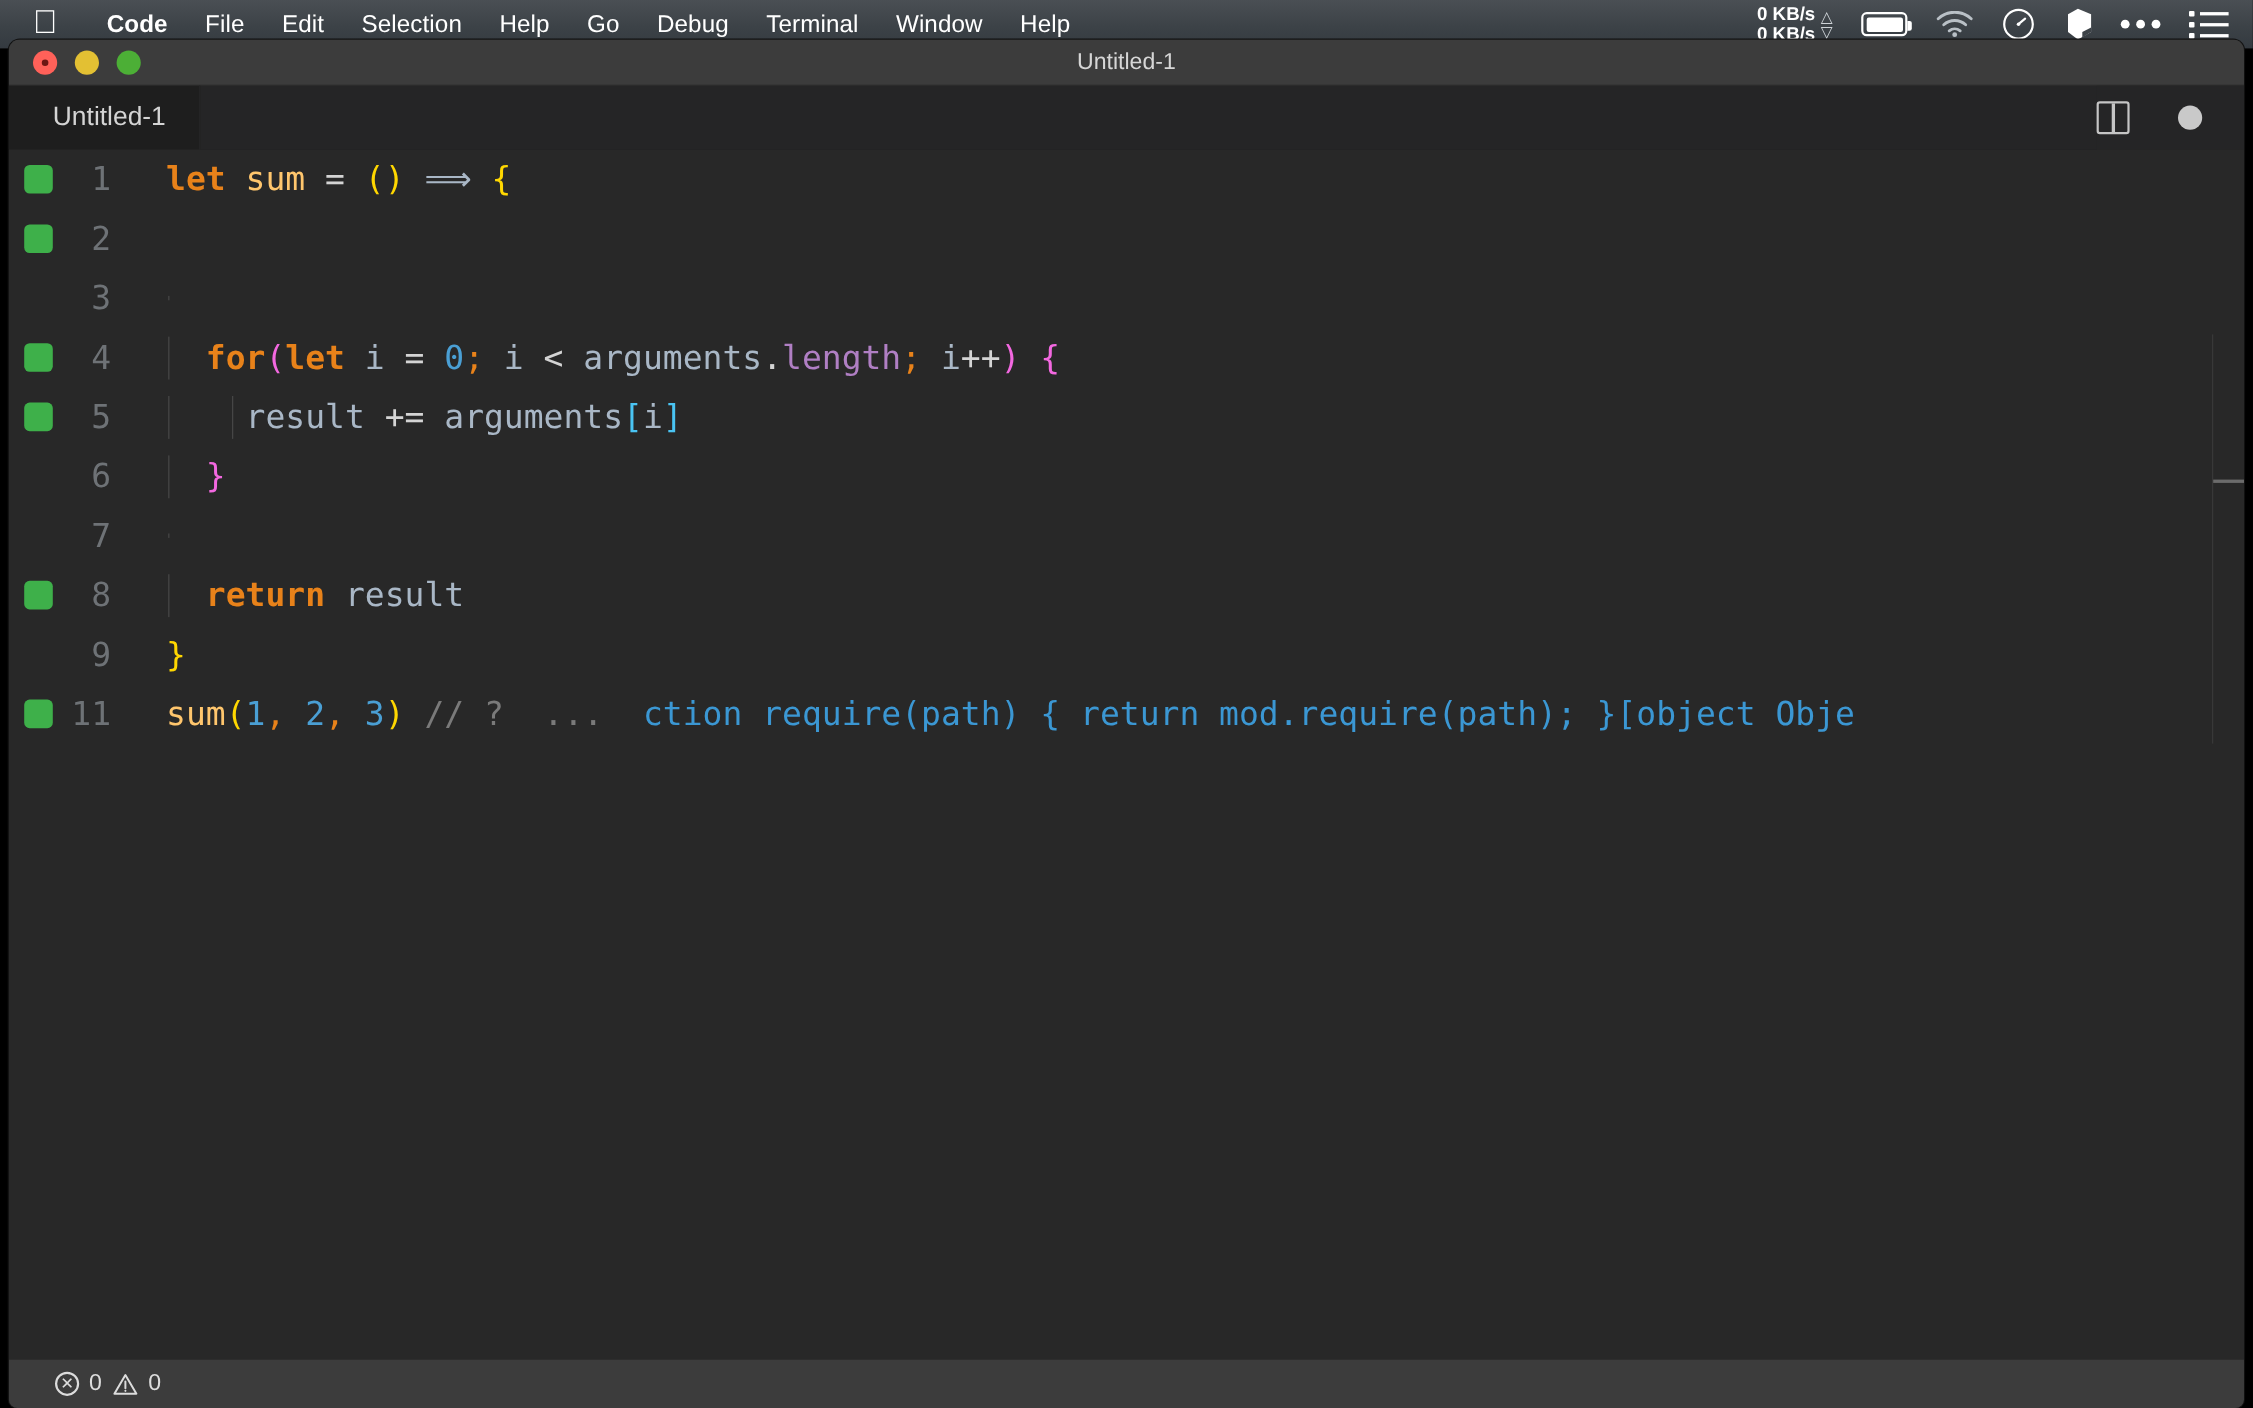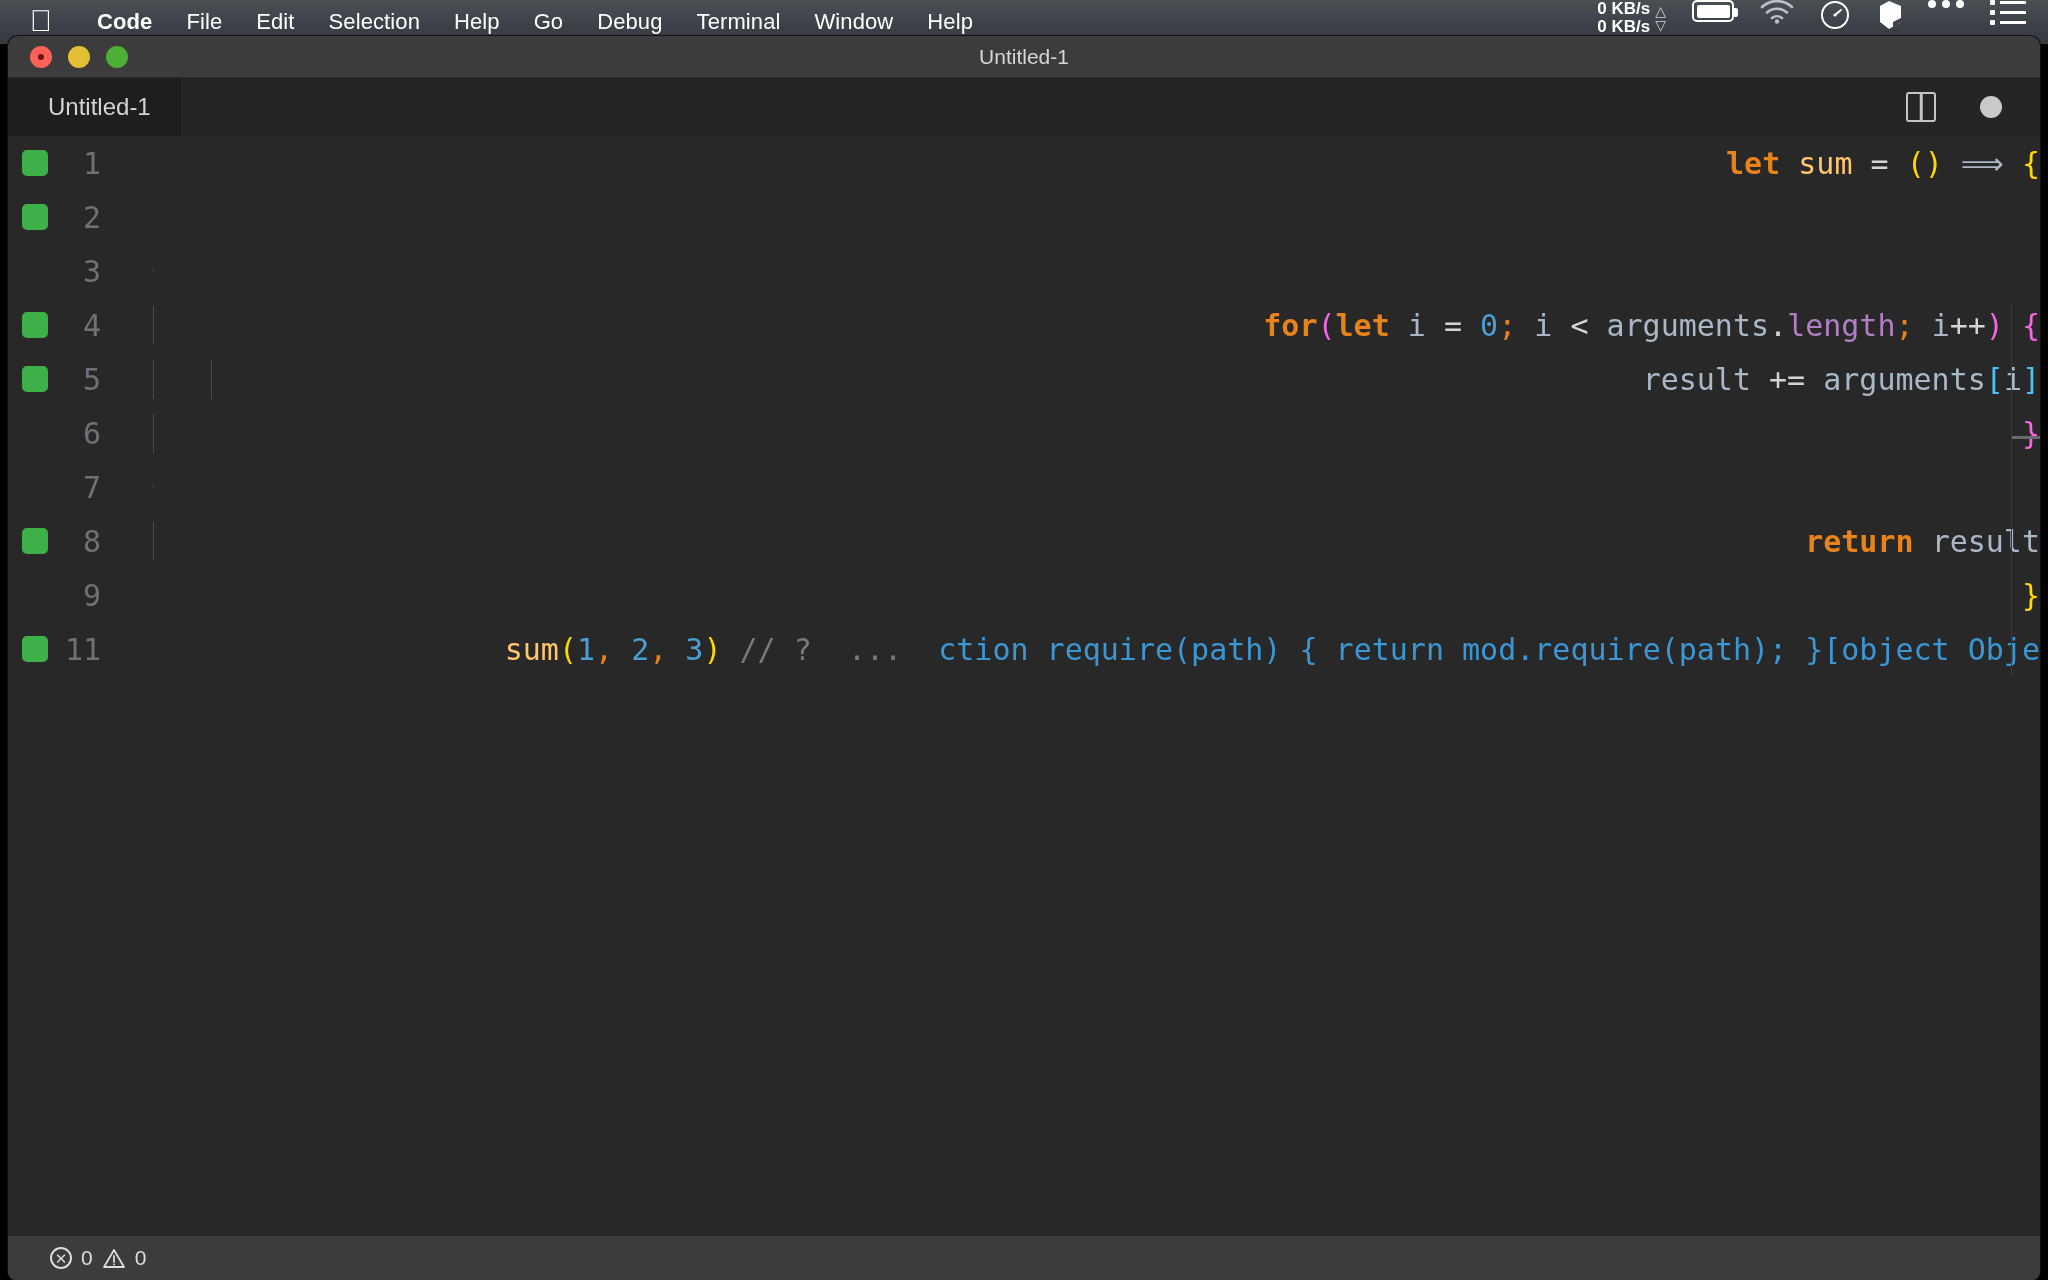--- a/index.html
+++ b/index.html
@@ -21,21 +21,21 @@
     display:flex; align-items:center; justify-content:center;
     font-size:30px; line-height:1; color:#fff;
   }
   .menu-item{
     font-size:22px; color:#fff; padding:0 17px; height:44px;
     display:flex; align-items:center; white-space:nowrap; letter-spacing:.1px;
   }
   .menu-item.bold{ font-weight:bold; }
 
   #menubar-right{
-    margin-left:auto; display:flex; align-items:flex-start; height:44px; padding-right:22px; gap:26px;
+    margin-left:auto; display:flex; align-items:center; height:44px; padding-right:22px; gap:26px;
   }
   .net-speed{ display:flex; align-items:center; gap:5px; }
   .net-speed .rows{ display:flex; flex-direction:column; line-height:1.04; font-size:17px; font-weight:bold; }
   .net-speed .arrows{ display:flex; flex-direction:column; line-height:1.0; font-size:14px; color:#cfd4d8; }
   .battery{
     width:42px; height:22px; border:2.5px solid #fff; border-radius:5px; position:relative;
     display:flex; align-items:center; padding:2.5px;
   }
   .battery::after{ content:""; position:absolute; right:-6px; top:6px; width:4px; height:9px;
     background:#fff; border-radius:0 2px 2px 0; }
@@ -99,21 +99,21 @@
     font-family:"DejaVu Sans Mono", monospace; font-size:30px; white-space:pre;
   }
   .gutter-mark{
     position:absolute; left:14px; width:26px; height:26px; border-radius:5px;
     background:#3eb04a;
   }
   .lineno{
     width:125px; text-align:right; padding-right:32px; color:#6e7276;
     font-family:"DejaVu Sans Mono", monospace; font-size:30px; flex:none;
   }
-  .code{ flex:1; position:relative; padding-left:18px;text-align:right; }
+  .code{ flex:1; position:relative; padding-left:18px; }
   .indent-guide{
     position:absolute; top:-2px; bottom:-2px; width:1px; background:#4a4a4a;
   }
   .ig1{ left:20px; }
   .ig2{ left:78px; }
 
   
   .t-kw   { color:#e8821a; font-weight:bold; }
   .t-fn   { color:#ffc66d; }
   .t-var  { color:#a9b7c6; }

